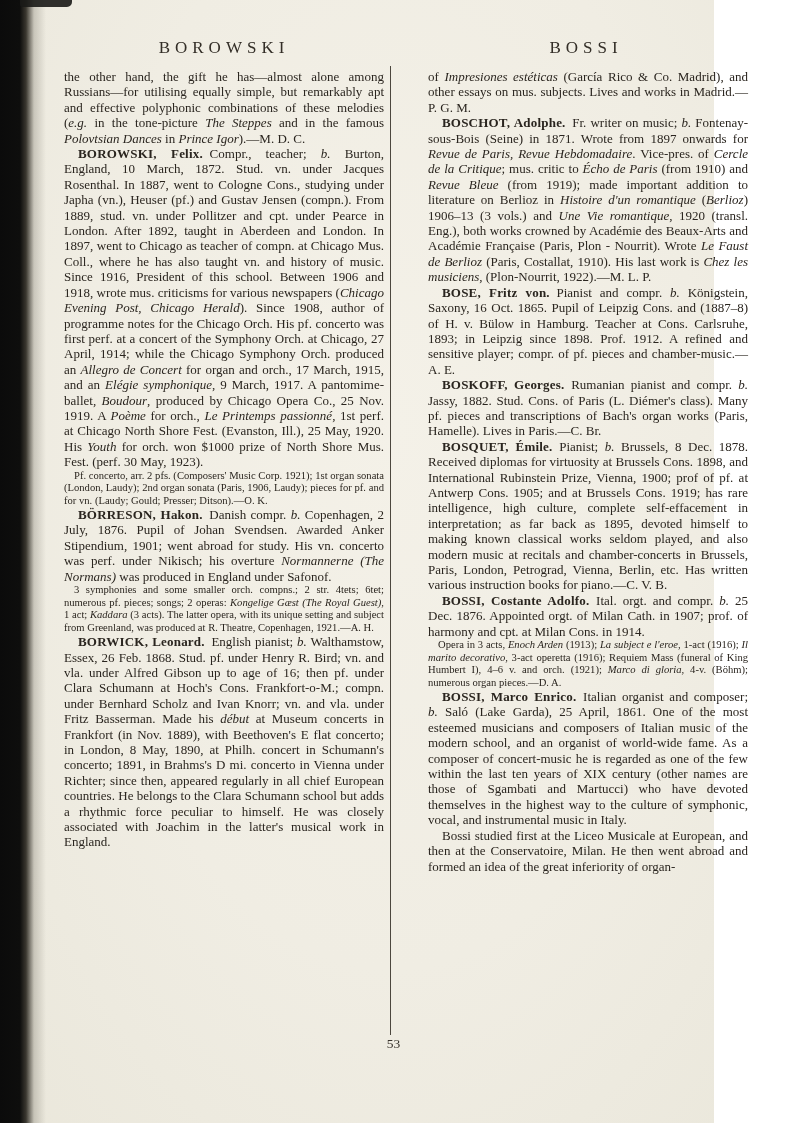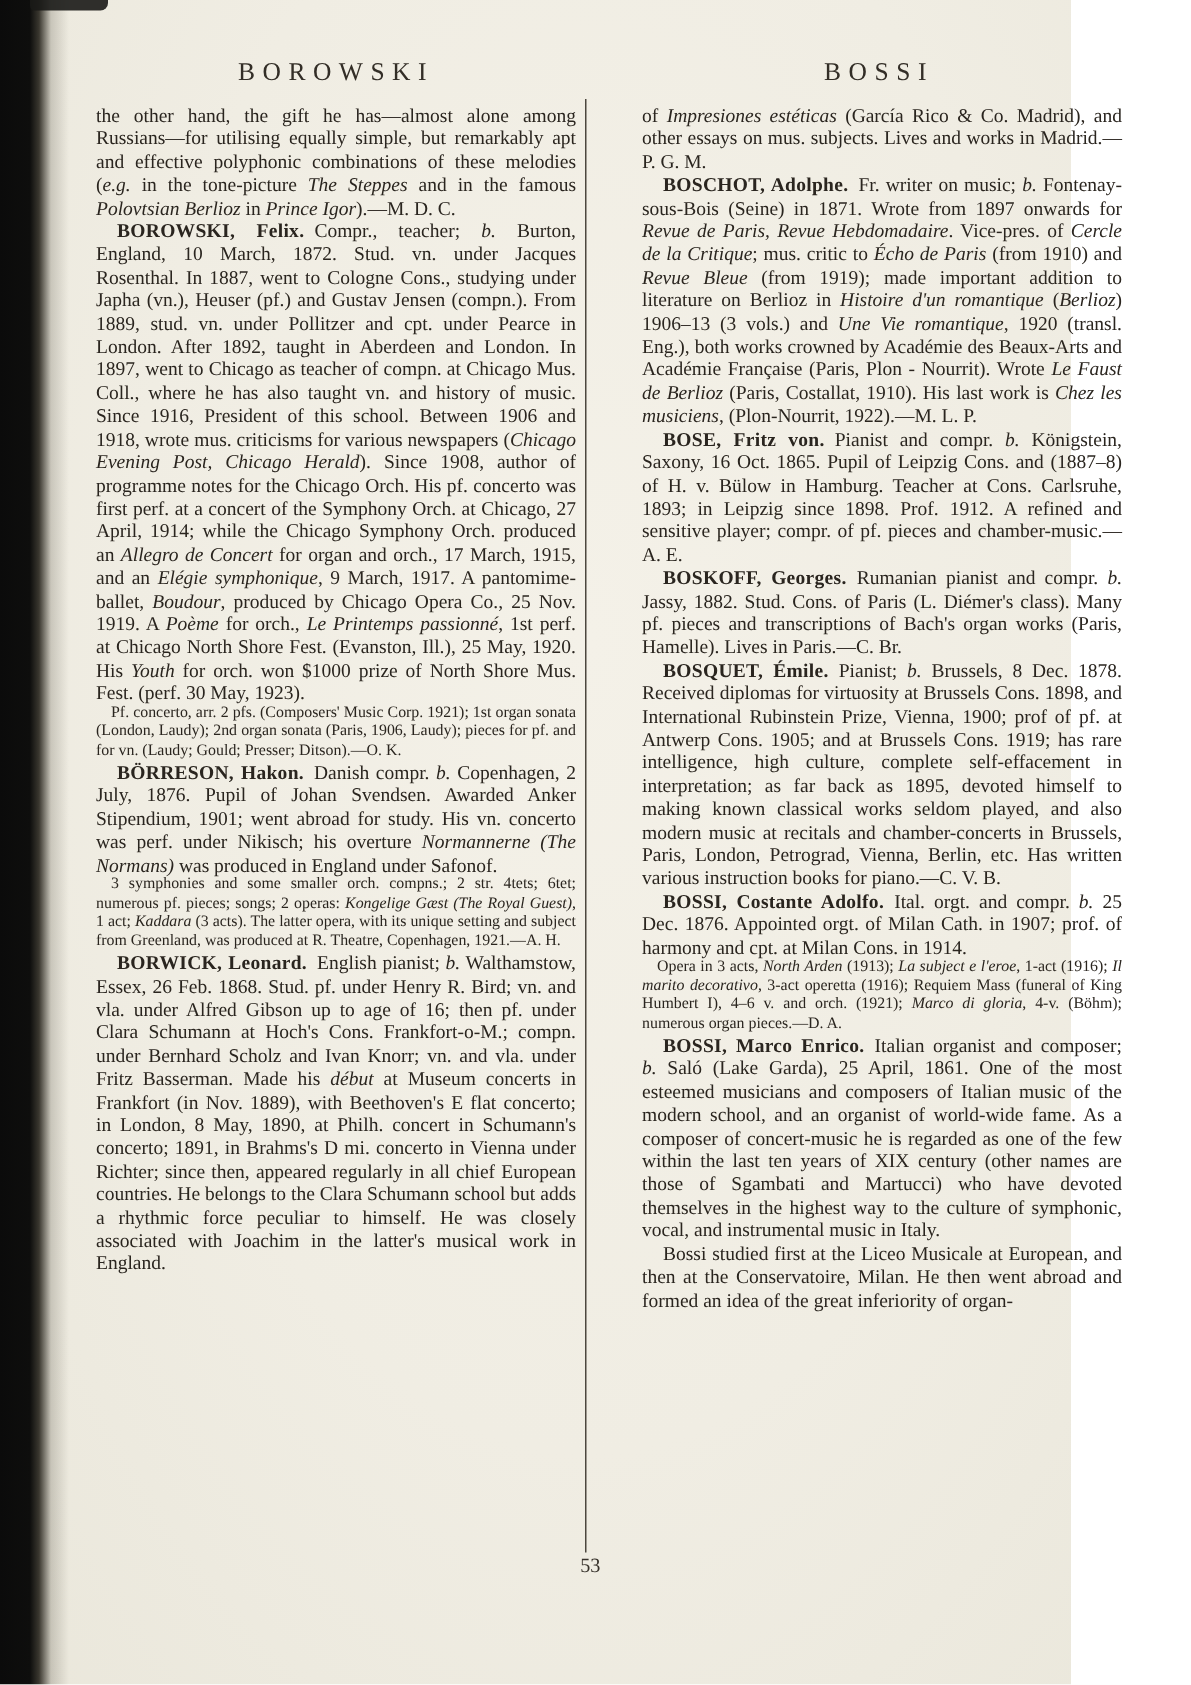--- a/index.html
+++ b/index.html
@@ -57,33 +57,33 @@
 <div class="page">
   <div class="gutter-shadow"></div>
   <div class="top-smudge"></div>
 
   <div class="running-head left">BOROWSKI</div>
   <div class="running-head right">BOSSI</div>
 
   <div class="divider-rule"></div>
 
   <div class="column left" id="col-left">
-      <p class="blk continuation">the other hand, the gift he has—almost alone among Russians—for utilising equally simple, but remarkably apt and effective polyphonic combinations of these melodies (<i>e.g.</i> in the tone-picture <i>The Steppes</i> and in the famous <i>Polovtsian Berlioz</i> in <i>Prince Igor</i>).—M. D. C.</p>
+      <p class="blk continuation">the other hand, the gift he has—almost alone among Russians—for utilising equally simple, but remarkably apt and effective polyphonic combinations of these melodies (<i>e.g.</i> in the tone-picture <i>The Steppes</i> and in the famous <i>Polovtsian Dances</i> in <i>Prince Igor</i>).—M. D. C.</p>
       <p class="blk entry"><span class="lead">BOROWSKI, Felix.</span>Compr., teacher; <i>b.</i> Burton, England, 10 March, 1872. Stud. vn. under Jacques Rosenthal. In 1887, went to Cologne Cons., studying under Japha (vn.), Heuser (pf.) and Gustav Jensen (compn.). From 1889, stud. vn. under Pollitzer and cpt. under Pearce in London. After 1892, taught in Aberdeen and London. In 1897, went to Chicago as teacher of compn. at Chicago Mus. Coll., where he has also taught vn. and history of music. Since 1916, President of this school. Between 1906 and 1918, wrote mus. criticisms for various newspapers (<i>Chicago Evening Post, Chicago Herald</i>). Since 1908, author of programme notes for the Chicago Orch. His pf. concerto was first perf. at a concert of the Symphony Orch. at Chicago, 27 April, 1914; while the Chicago Symphony Orch. produced an <i>Allegro de Concert</i> for organ and orch., 17 March, 1915, and an <i>Elégie symphonique</i>, 9 March, 1917. A pantomime-ballet, <i>Boudour</i>, produced by Chicago Opera Co., 25 Nov. 1919. A <i>Poème</i> for orch., <i>Le Printemps passionné</i>, 1st perf. at Chicago North Shore Fest. (Evanston, Ill.), 25 May, 1920. His <i>Youth</i> for orch. won $1000 prize of North Shore Mus. Fest. (perf. 30 May, 1923).</p>
       <p class="blk small">Pf. concerto, arr. 2 pfs. (Composers' Music Corp. 1921); 1st organ sonata (London, Laudy); 2nd organ sonata (Paris, 1906, Laudy); pieces for pf. and for vn. (Laudy; Gould; Presser; Ditson).—O. K.</p>
       <p class="blk entry"><span class="lead">BÖRRESON, Hakon.</span>Danish compr. <i>b.</i> Copenhagen, 2 July, 1876. Pupil of Johan Svendsen. Awarded Anker Stipendium, 1901; went abroad for study. His vn. concerto was perf. under Nikisch; his overture <i>Normannerne (The Normans)</i> was produced in England under Safonof.</p>
       <p class="blk small">3 symphonies and some smaller orch. compns.; 2 str. 4tets; 6tet; numerous pf. pieces; songs; 2 operas: <i>Kongelige Gæst (The Royal Guest)</i>, 1 act; <i>Kaddara</i> (3 acts). The latter opera, with its unique setting and subject from Greenland, was produced at R. Theatre, Copenhagen, 1921.—A. H.</p>
       <p class="blk entry"><span class="lead">BORWICK, Leonard.</span>English pianist; <i>b.</i> Walthamstow, Essex, 26 Feb. 1868. Stud. pf. under Henry R. Bird; vn. and vla. under Alfred Gibson up to age of 16; then pf. under Clara Schumann at Hoch's Cons. Frankfort-o-M.; compn. under Bernhard Scholz and Ivan Knorr; vn. and vla. under Fritz Basserman. Made his <i>début</i> at Museum concerts in Frankfort (in Nov. 1889), with Beethoven's E flat concerto; in London, 8 May, 1890, at Philh. concert in Schumann's concerto; 1891, in Brahms's D mi. concerto in Vienna under Richter; since then, appeared regularly in all chief European countries. He belongs to the Clara Schumann school but adds a rhythmic force peculiar to himself. He was closely associated with Joachim in the latter's musical work in England.</p>
     </div>
   <div class="column right" id="col-right">
       <p class="blk continuation">of <i>Impresiones estéticas</i> (García Rico &amp; Co. Madrid), and other essays on mus. subjects. Lives and works in Madrid.—P. G. M.</p>
       <p class="blk entry"><span class="lead">BOSCHOT, Adolphe.</span>Fr. writer on music; <i>b.</i> Fontenay-sous-Bois (Seine) in 1871. Wrote from 1897 onwards for <i>Revue de Paris, Revue Hebdomadaire</i>. Vice-pres. of <i>Cercle de la Critique</i>; mus. critic to <i>Écho de Paris</i> (from 1910) and <i>Revue Bleue</i> (from 1919); made important addition to literature on Berlioz in <i>Histoire d'un romantique</i> (<i>Berlioz</i>) 1906–13 (3 vols.) and <i>Une Vie romantique</i>, 1920 (transl. Eng.), both works crowned by Académie des Beaux-Arts and Académie Française (Paris, Plon - Nourrit). Wrote <i>Le Faust de Berlioz</i> (Paris, Costallat, 1910). His last work is <i>Chez les musiciens</i>, (Plon-Nourrit, 1922).—M. L. P.</p>
       <p class="blk entry"><span class="lead">BOSE, Fritz von.</span>Pianist and compr. <i>b.</i> Königstein, Saxony, 16 Oct. 1865. Pupil of Leipzig Cons. and (1887–8) of H. v. Bülow in Hamburg. Teacher at Cons. Carlsruhe, 1893; in Leipzig since 1898. Prof. 1912. A refined and sensitive player; compr. of pf. pieces and chamber-music.—A. E.</p>
       <p class="blk entry"><span class="lead">BOSKOFF, Georges.</span>Rumanian pianist and compr. <i>b.</i> Jassy, 1882. Stud. Cons. of Paris (L. Diémer's class). Many pf. pieces and transcriptions of Bach's organ works (Paris, Hamelle). Lives in Paris.—C. Br.</p>
       <p class="blk entry"><span class="lead">BOSQUET, Émile.</span>Pianist; <i>b.</i> Brussels, 8 Dec. 1878. Received diplomas for virtuosity at Brussels Cons. 1898, and International Rubinstein Prize, Vienna, 1900; prof of pf. at Antwerp Cons. 1905; and at Brussels Cons. 1919; has rare intelligence, high culture, complete self-effacement in interpretation; as far back as 1895, devoted himself to making known classical works seldom played, and also modern music at recitals and chamber-concerts in Brussels, Paris, London, Petrograd, Vienna, Berlin, etc. Has written various instruction books for piano.—C. V. B.</p>
       <p class="blk entry"><span class="lead">BOSSI, Costante Adolfo.</span>Ital. orgt. and compr. <i>b.</i> 25 Dec. 1876. Appointed orgt. of Milan Cath. in 1907; prof. of harmony and cpt. at Milan Cons. in 1914.</p>
-      <p class="blk small">Opera in 3 acts, <i>North Arden</i> (1913); <i>La subject e l'eroe</i>, 1-act (1916); <i>Il marito decorativo</i>, 3-act operetta (1916); Requiem Mass (funeral of King Humbert I), 4–6 v. and orch. (1921); <i>Marco di gloria</i>, 4-v. (Böhm); numerous organ pieces.—D. A.</p>
+      <p class="blk small">Opera in 3 acts, <i>Enoch Arden</i> (1913); <i>La subject e l'eroe</i>, 1-act (1916); <i>Il marito decorativo</i>, 3-act operetta (1916); Requiem Mass (funeral of King Humbert I), 4–6 v. and orch. (1921); <i>Marco di gloria</i>, 4-v. (Böhm); numerous organ pieces.—D. A.</p>
       <p class="blk entry"><span class="lead">BOSSI, Marco Enrico.</span>Italian organist and composer; <i>b.</i> Saló (Lake Garda), 25 April, 1861. One of the most esteemed musicians and composers of Italian music of the modern school, and an organist of world-wide fame. As a composer of concert-music he is regarded as one of the few within the last ten years of XIX century (other names are those of Sgambati and Martucci) who have devoted themselves in the highest way to the culture of symphonic, vocal, and instrumental music in Italy.</p>
       <p class="blk para">Bossi studied first at the Liceo Musicale at European, and then at the Conservatoire, Milan. He then went abroad and formed an idea of the great inferiority of organ-</p>
     </div>
 
   <div class="page-number">53</div>
 </div>
 
 </body></html>

